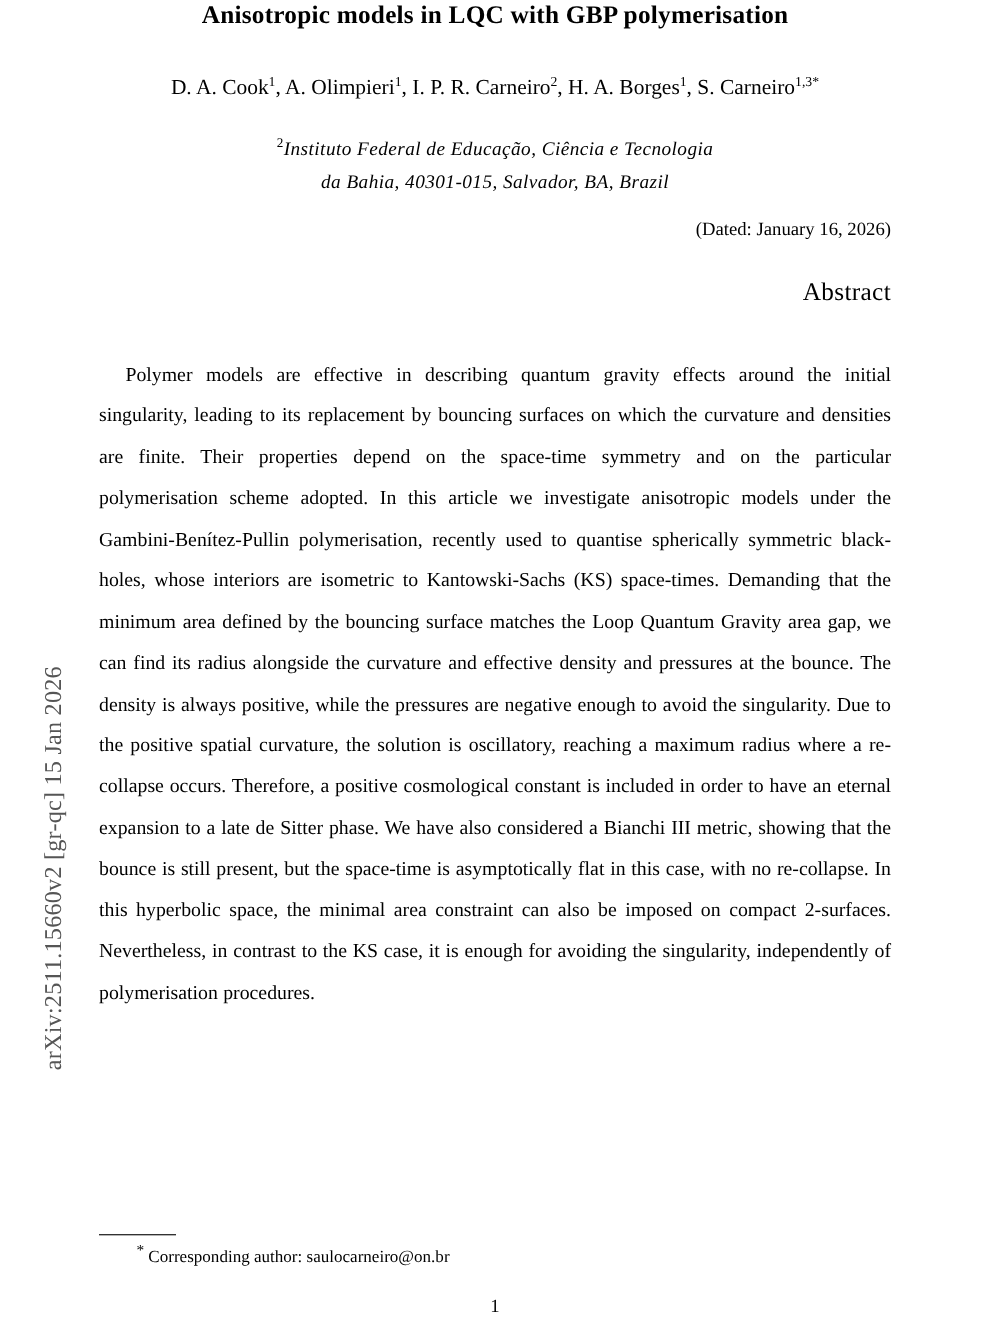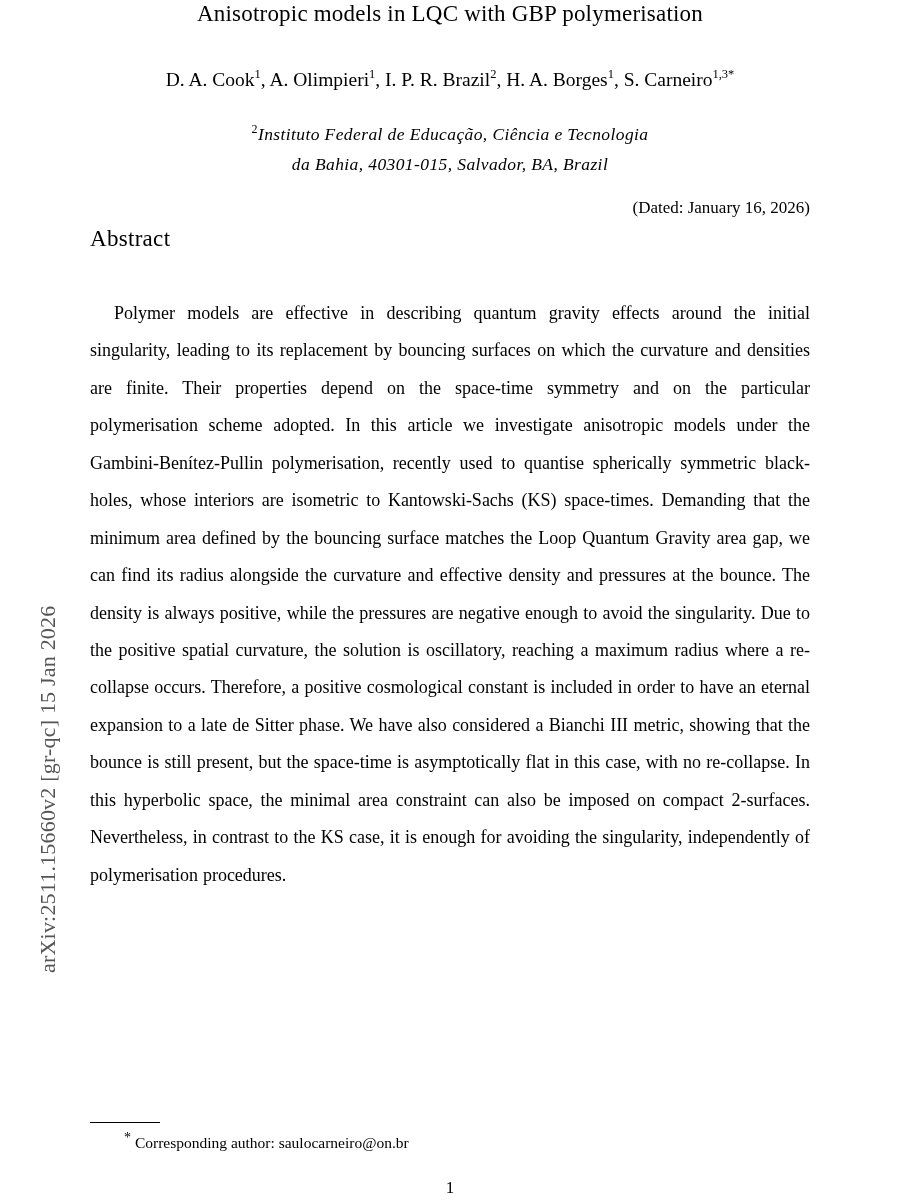--- a/index.html
+++ b/index.html
@@ -43,21 +43,21 @@
     position: absolute;
     left: 90px;
     top: 0;
     width: 720px;
     height: 1200px;
   }
 
   .title {
     text-align: center;
     font-size: 23px;
-    font-weight: normal;
+    font-weight: bold;
     letter-spacing: 0.2px;
     margin-top: 0px;
     padding-top: 0px;
     line-height: 1.2;
   }
 
   .authors {
     text-align: center;
     font-size: 19.5px;
     margin-top: 38px;
@@ -81,23 +81,23 @@
   .affil.second { margin-top: 30px; }
   .affil.cont { margin-top: 4px; }
 
   .dated {
     text-align: right;
     font-size: 17px;
     margin-top: 21px;
   }
 
   .abstract-head {
-    text-align: left;
+    text-align: right;
     font-size: 23px;
-    margin-top: 8px;
+    margin-top: 34px;
     letter-spacing: 0.3px;
   }
 
   .abstract-body {
     margin-top: 43px;
     font-size: 18px;
     text-align: justify;
     text-justify: inter-word;
     line-height: 2.08;
     text-indent: 24px;
@@ -137,21 +137,21 @@
 
 <div class="arxiv-stamp">
   <div class="vtext">arXiv:2511.15660v2  [gr-qc]  15 Jan 2026</div>
 </div>
 
 <div class="page">
 
   <div class="title">Anisotropic models in LQC with GBP polymerisation</div>
 
   <div class="authors">
-    <span>D. A. Cook</span><sup>1</sup><span>, </span><span>A. Olimpieri</span><sup>1</sup><span>, </span><span>I. P. R. Brazil</span><sup>2</sup><span>, </span><span>H. A. Borges</span><sup>1</sup><span>, </span><span>S. Carneiro</span><sup>1,3*</sup>
+    <span>D. A. Cook</span><sup>1</sup><span>, </span><span>A. Olimpieri</span><sup>1</sup><span>, </span><span>I. P. R. Carneiro</span><sup>2</sup><span>, </span><span>H. A. Borges</span><sup>1</sup><span>, </span><span>S. Carneiro</span><sup>1,3*</sup>
   </div>
 
 
   <div class="affil second">
     <sup>2</sup><span>Instituto  Federal  de  Educação,  Ciência  e  Tecnologia</span>
   </div>
 
   <div class="affil cont">
     <span>da  Bahia,  40301-015,  Salvador,  BA,  Brazil</span>
   </div>

